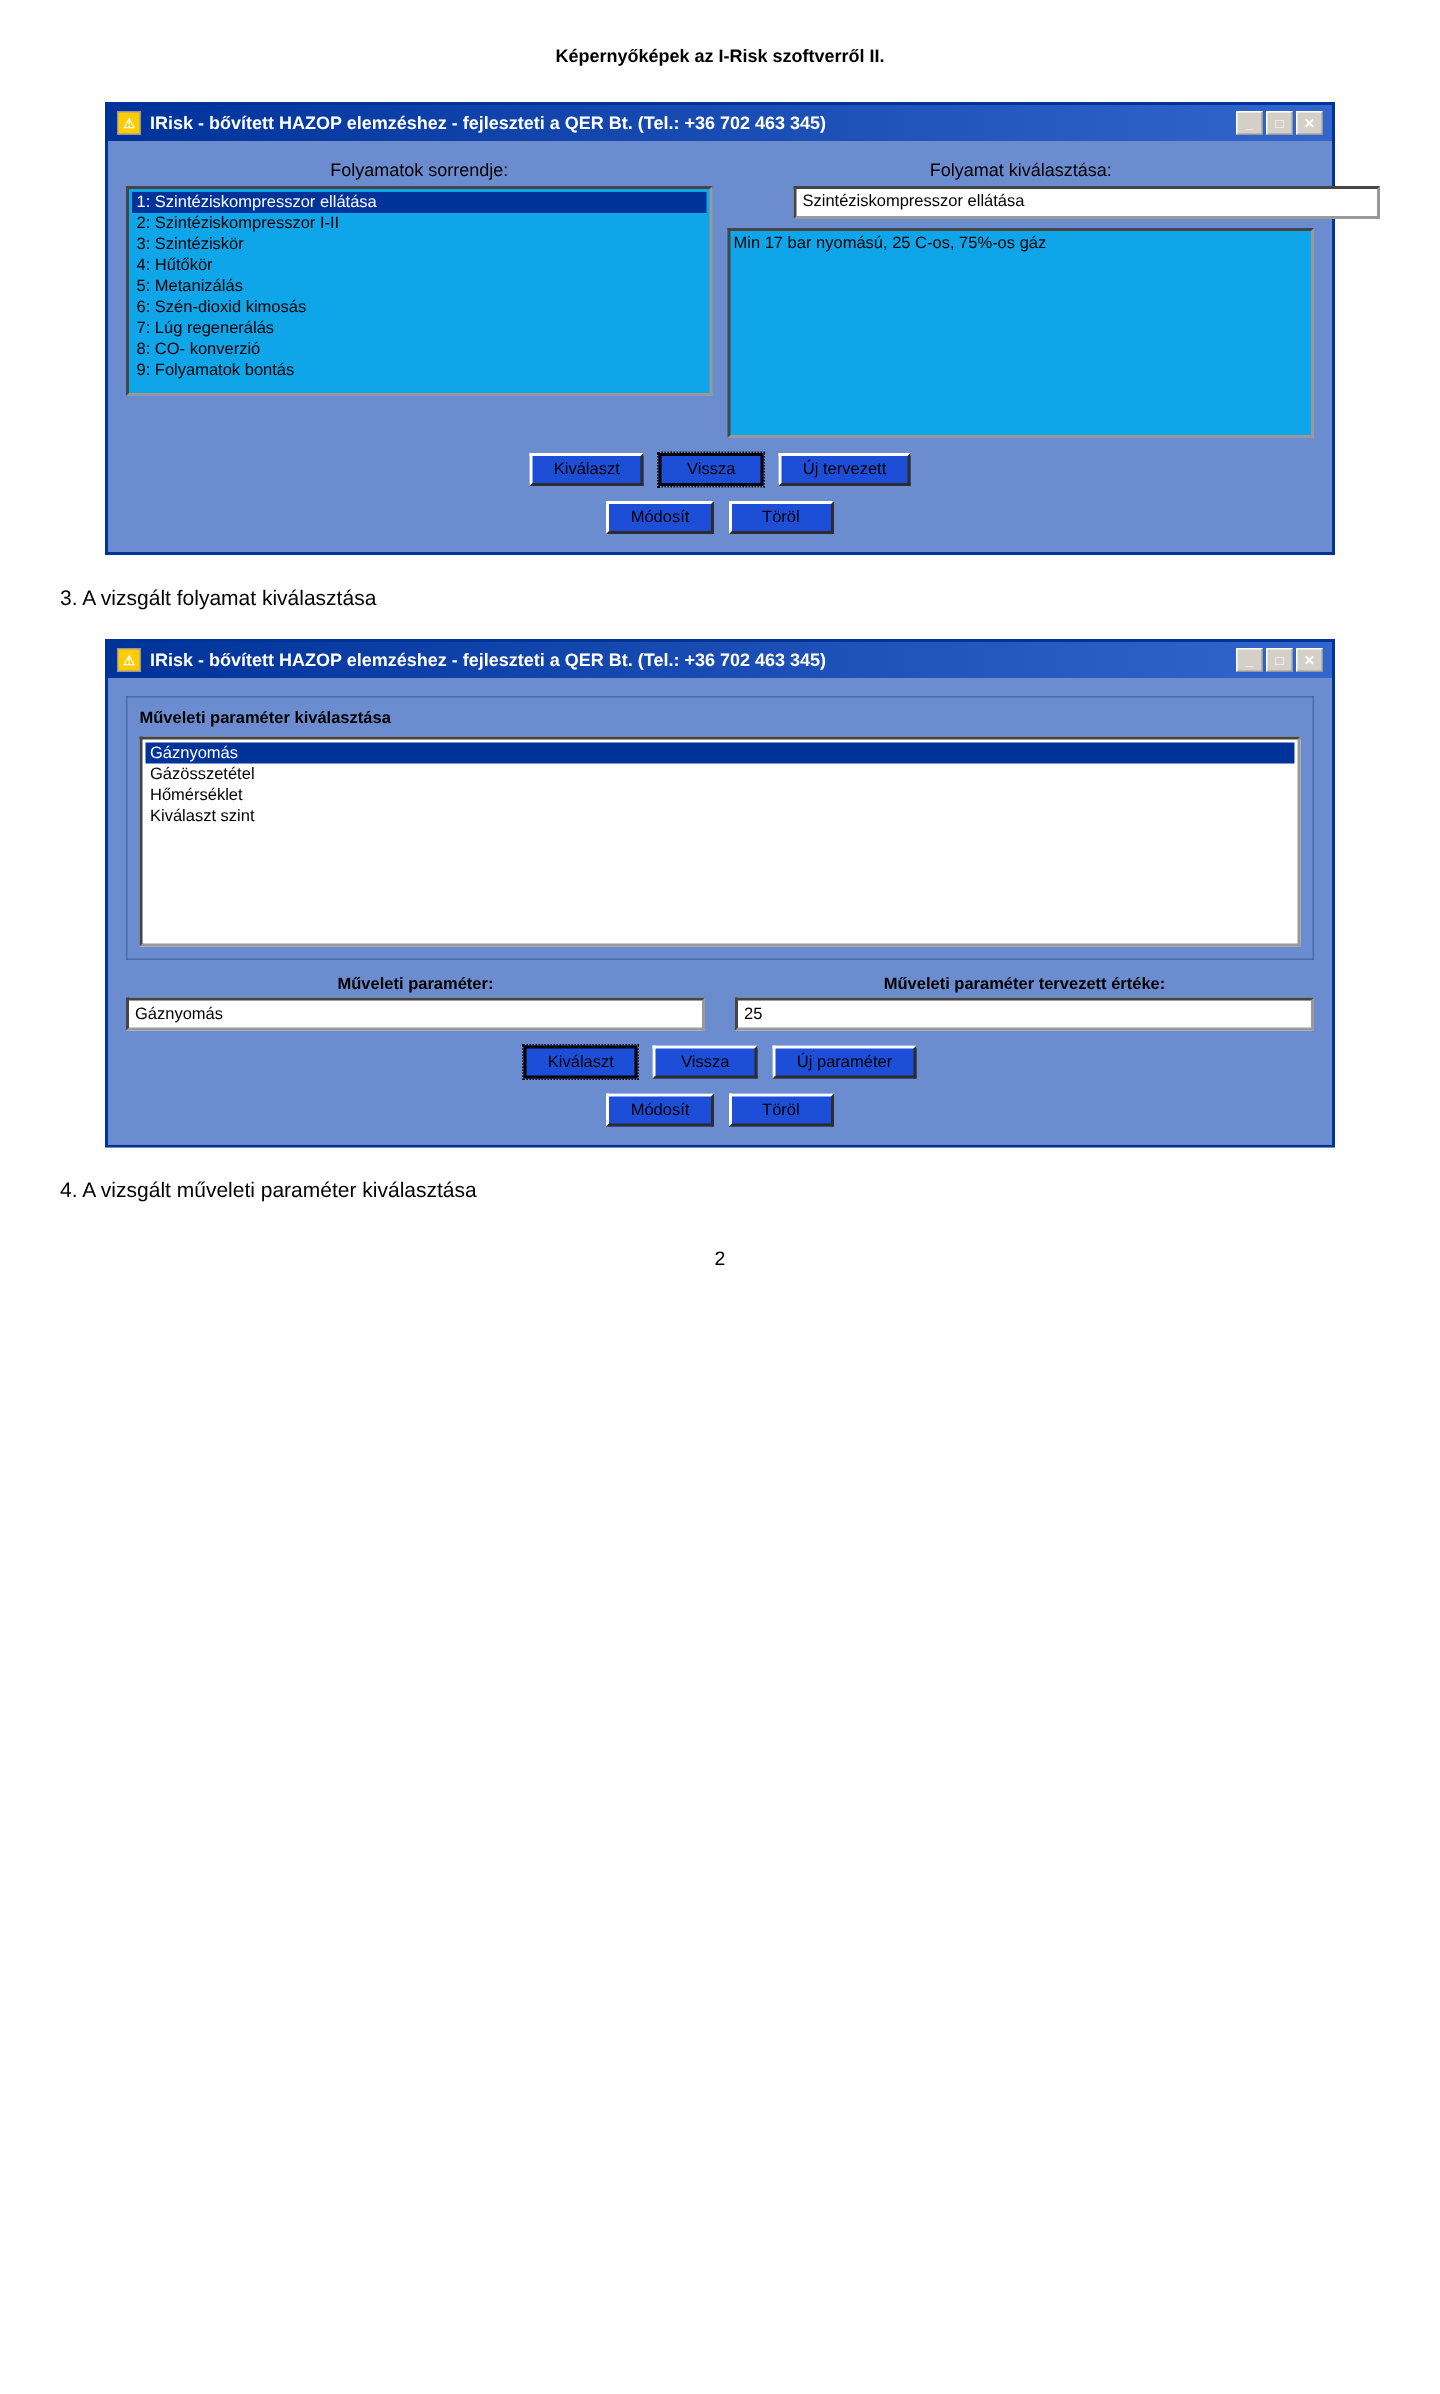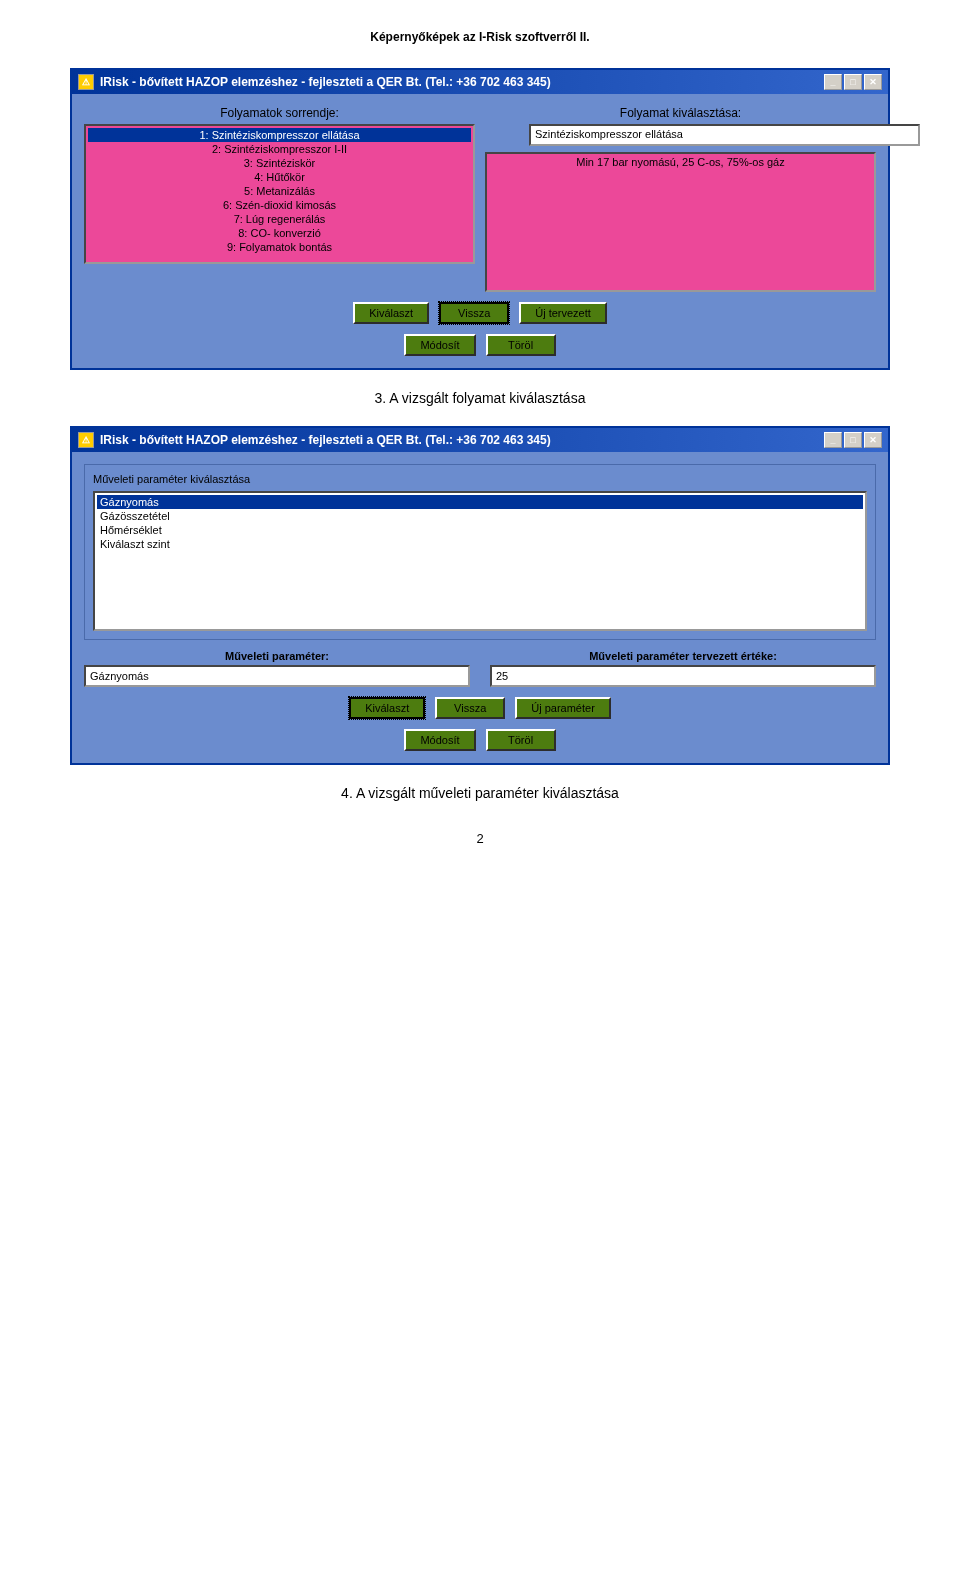--- a/index.html
+++ b/index.html
@@ -82,21 +82,20 @@
       background: #d4d0c8;
     }
 
     .window-body {
       background: #6b8cce;
       padding: 12px;
     }
 
     
     .section-label {
-      text-align: center;
       font-size: 14px;
       margin: 16px 0 20px 0;
     }
 
     
     .two-col {
       display: flex;
       gap: 10px;
     }
 
@@ -111,27 +110,26 @@
     .col-header {
       font-size: 12px;
       font-weight: normal;
       text-align: center;
       margin-bottom: 4px;
       color: #000;
     }
 
     
     .listbox {
-      background: #ec4899;
+      background: #0ea5e9;
       border: 2px inset #999;
       height: 140px;
       overflow-y: auto;
       font-size: 11px;
       padding: 2px;
-      text-align: center;
     }
 
     .listbox-item {
       padding: 1px 3px;
       cursor: pointer;
     }
 
     .listbox-item.selected {
       background: #003399;
       color: white;
@@ -139,21 +137,21 @@
 
     
     .buttons-row {
       display: flex;
       justify-content: center;
       gap: 10px;
       margin-top: 10px;
     }
 
     .btn {
-      background: #4d7c0f;
+      background: #1d4ed8;
       border: 2px outset #fff;
       border-bottom-color: #808080;
       border-right-color: #808080;
       padding: 3px 14px;
       font-size: 11px;
       cursor: pointer;
       min-width: 70px;
       text-align: center;
     }
 
@@ -165,21 +163,21 @@
     
     .panel-group {
       border: 1px solid #4a6aaa;
       padding: 8px;
       margin-bottom: 10px;
       background: #6b8cce;
     }
 
     .panel-group-title {
       font-size: 11px;
-      font-weight: normal;
+      font-weight: bold;
       color: #000;
       margin-bottom: 6px;
     }
 
     .param-listbox {
       background: white;
       border: 2px inset #999;
       height: 140px;
       overflow-y: auto;
       font-size: 11px;

